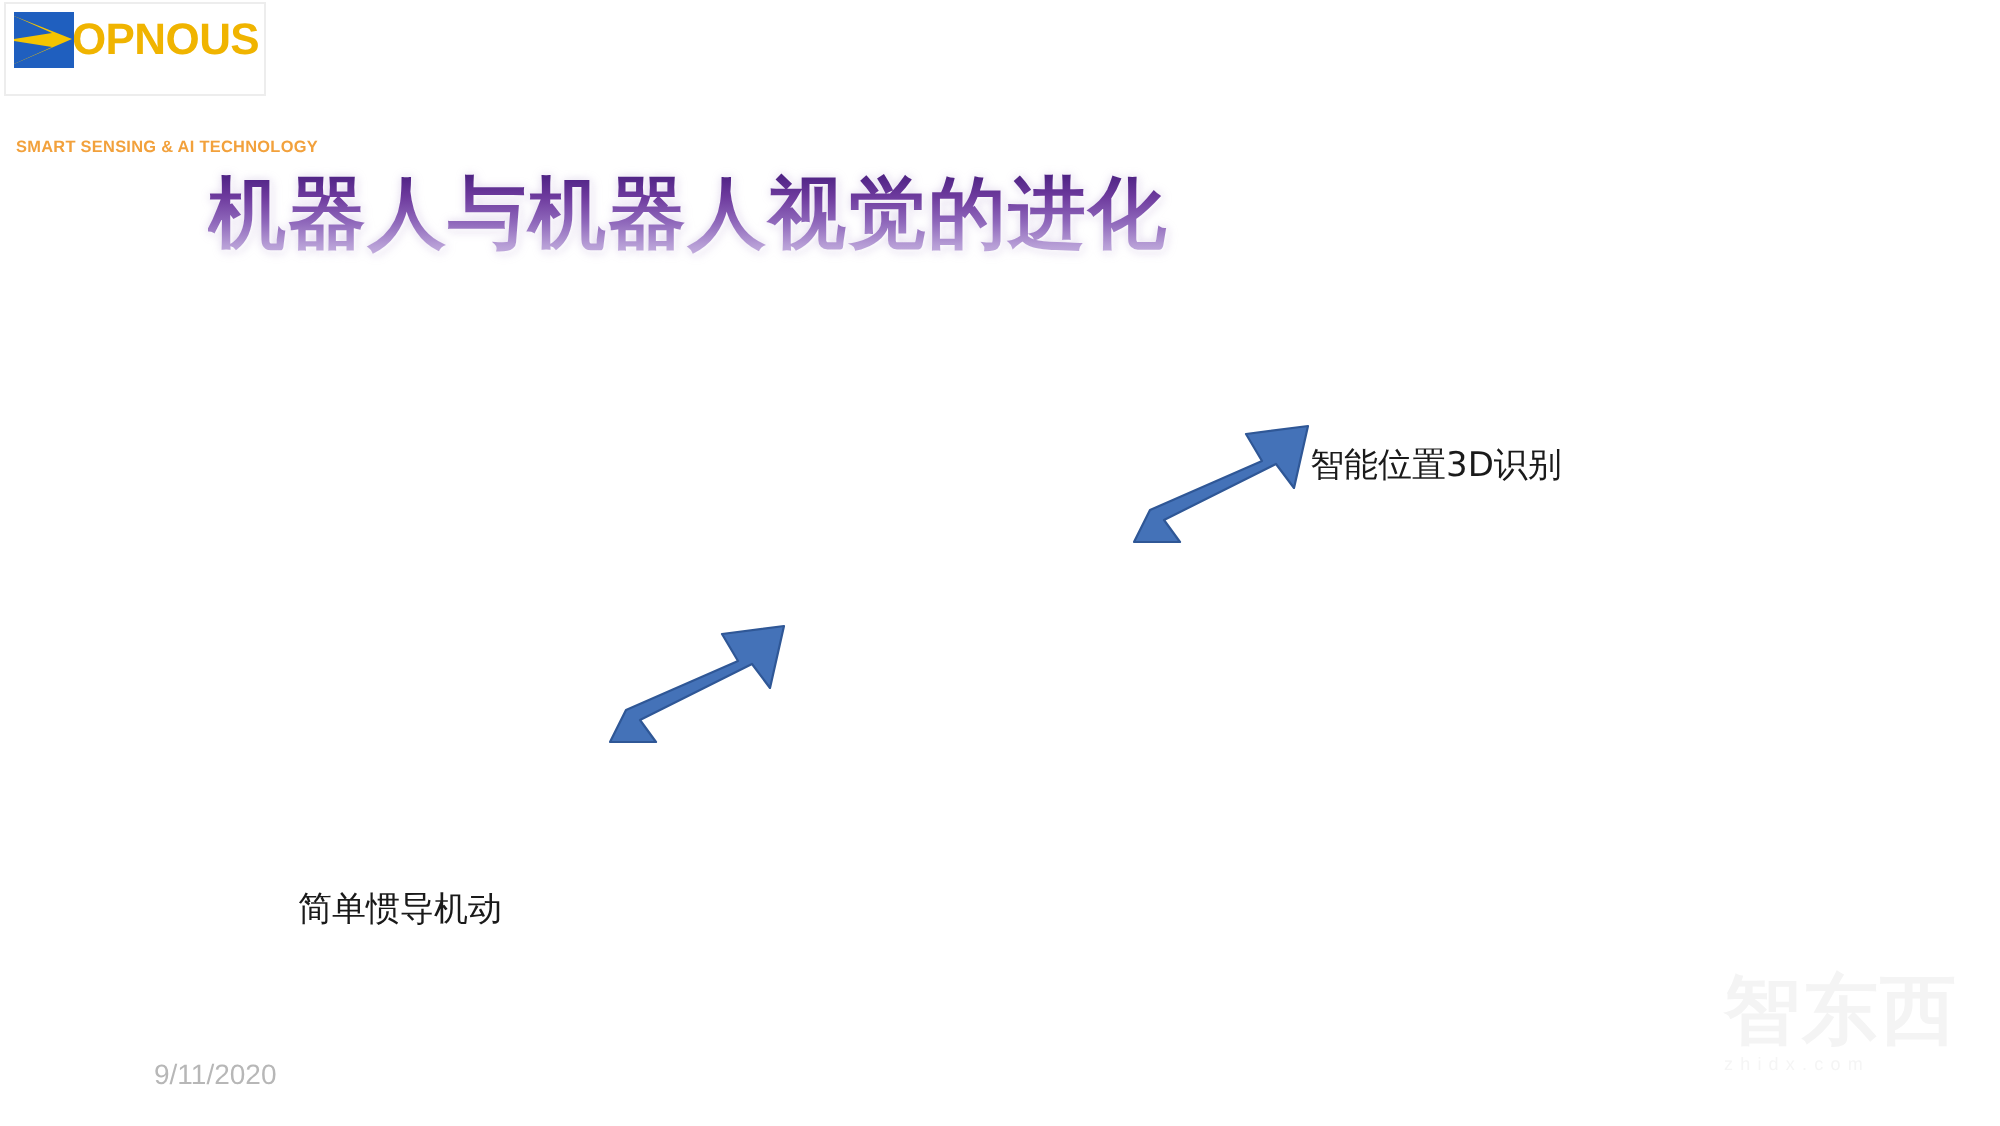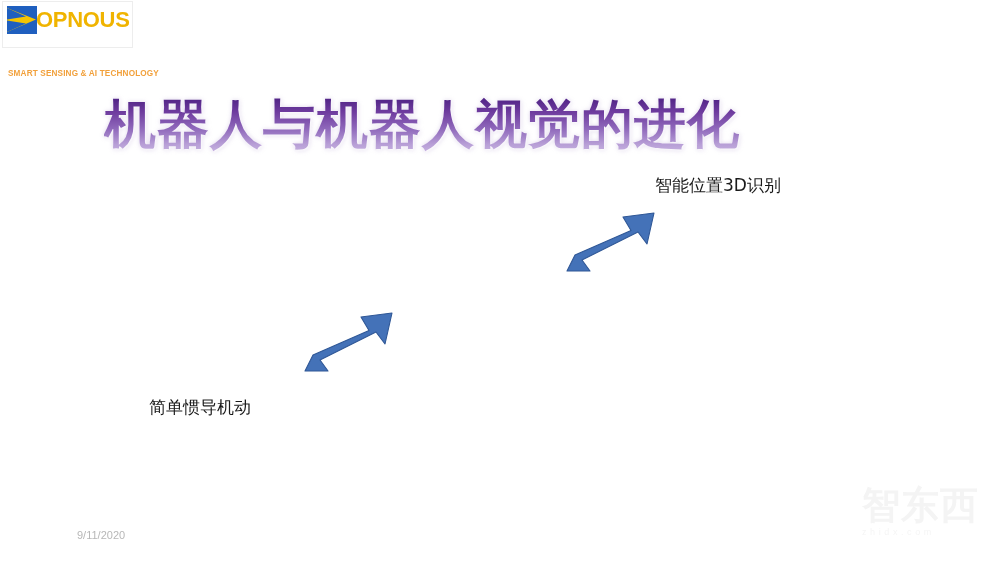--- a/index.html
+++ b/index.html
@@ -66,21 +66,21 @@
     white-space: nowrap;
     margin-top: 46px;
   }
 
   
   #slide-title {
     position: absolute;
     left: 104px;
     top: 60px;
     font-family: "DejaVu Sans", "Liberation Sans", sans-serif;
-    font-size: 52px;
+    font-size: 39px;
     font-weight: bold;
     letter-spacing: 1px;
     line-height: 1.15;
     white-space: nowrap;
     background: linear-gradient(to bottom,
                 #4a1f80 0%,
                 #6e3b9e 28%,
                 #8f68bb 56%,
                 #b79ed6 82%,
                 #cbb8e3 100%);
@@ -93,40 +93,41 @@
   }
 
   
   .stage-label {
     position: absolute;
     font-family: "DejaVu Sans", "Liberation Sans", sans-serif;
     font-size: 17px;
     color: #1a1a1a;
     white-space: nowrap;
     line-height: 1.25;
+    margin-top: 48px;
   }
   #stage-label-1 { left: 149px; top: 397px; }
   #stage-label-2 { left: 415px; top: 272px; }
   #stage-label-3 { left: 655px; top: 175px; }
 
   
   .stage-arrow {
     position: absolute;
   }
   .stage-arrow svg { display: block; overflow: visible; }
   #stage-arrow-1 { left: 303px; top: 307px; }
   #stage-arrow-2 { left: 565px; top: 207px; }
 
   
   #footer-date {
     position: absolute;
     left: 77px;
     top: 529px;
     font-family: "Liberation Sans", "DejaVu Sans", sans-serif;
-    font-size: 11px;
+    font-size: 14px;
     color: #b7b7b7;
     white-space: nowrap;
   }
 
   
   #watermark {
     position: absolute;
     left: 862px;
     top: 486px;
     width: 130px;

